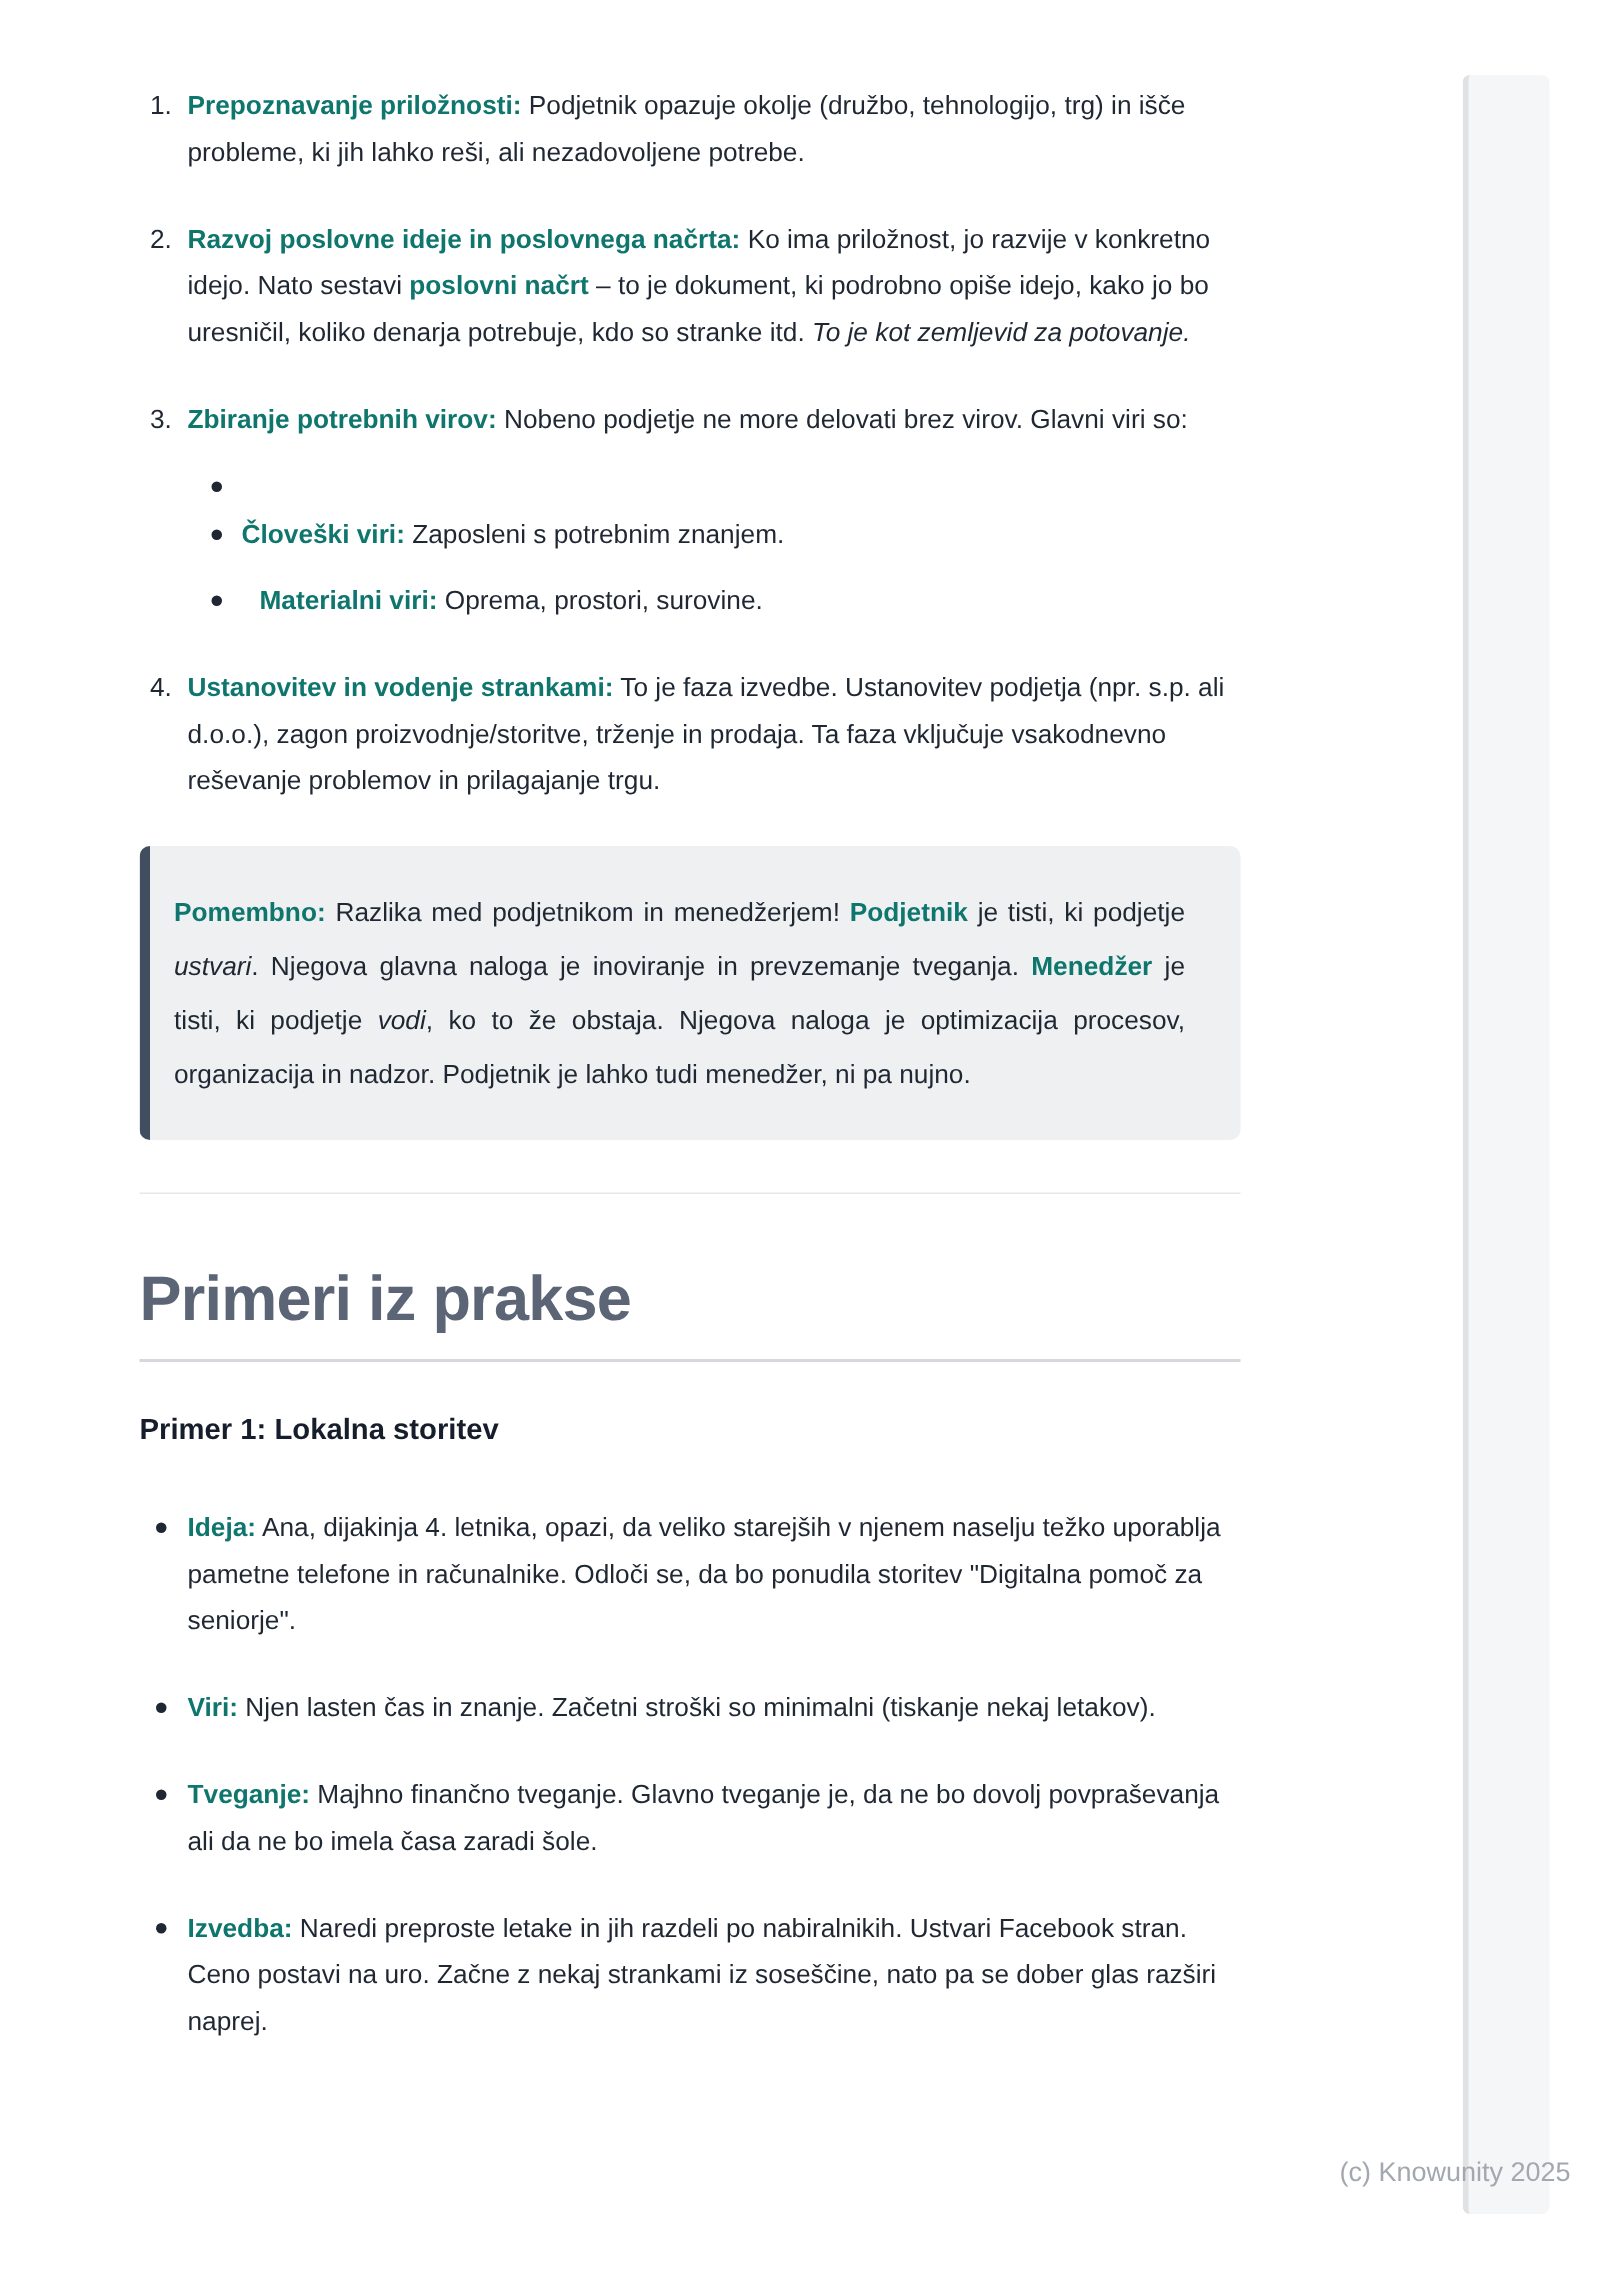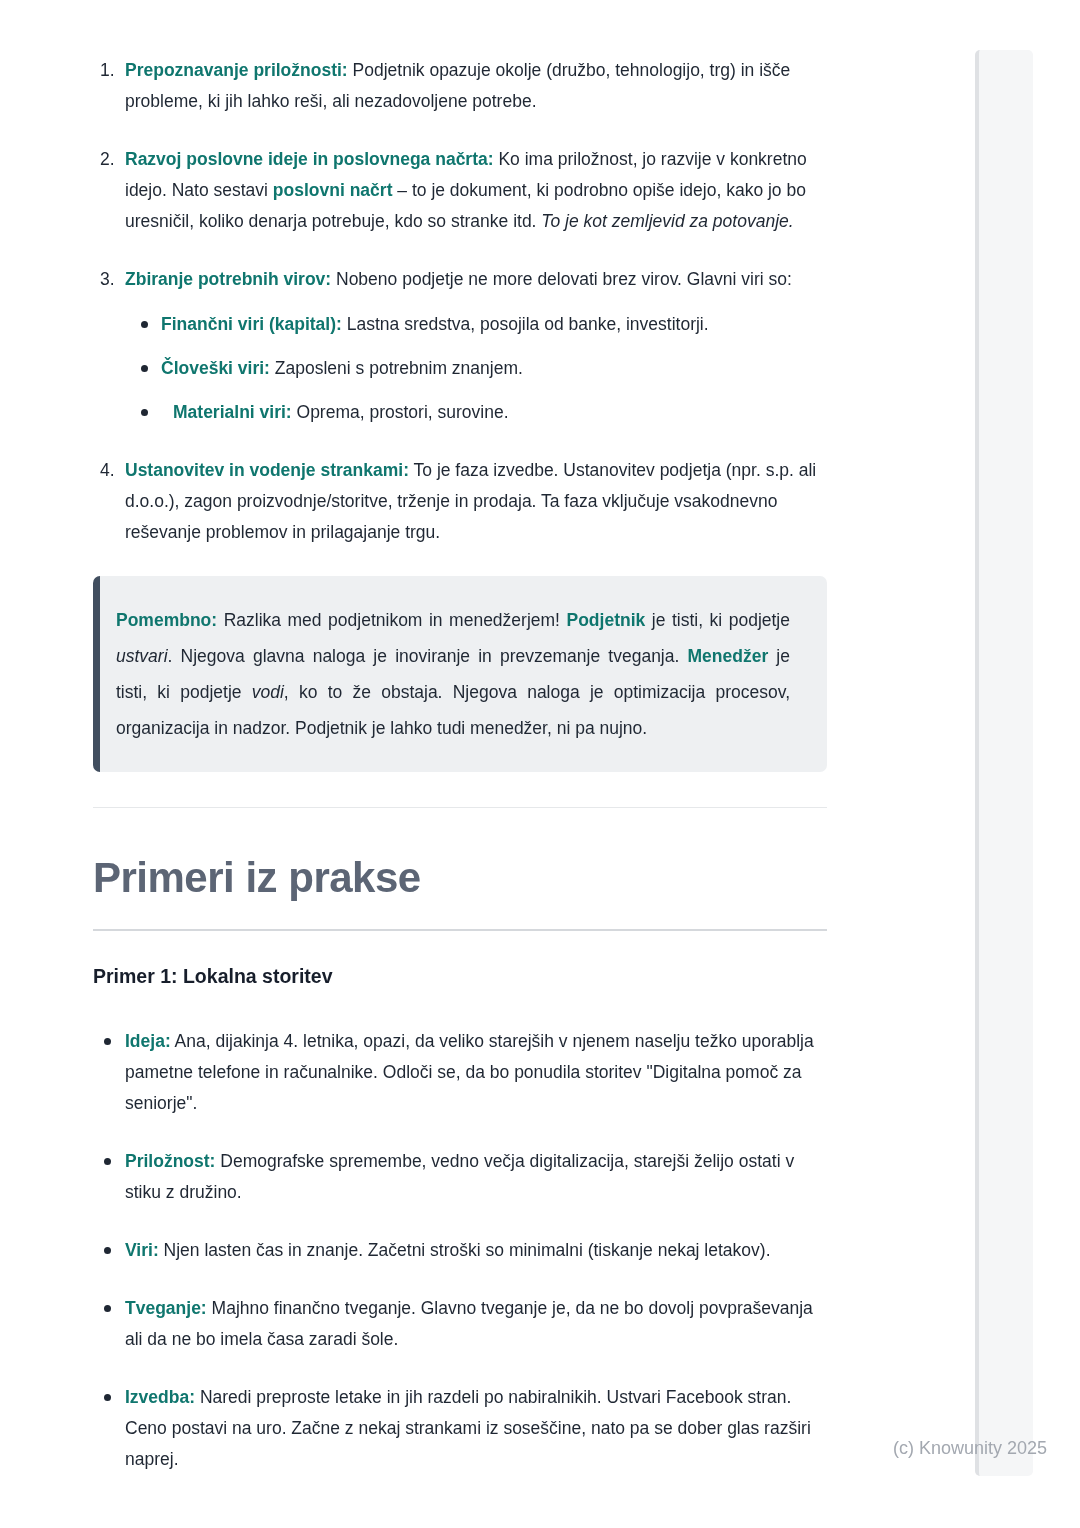--- a/index.html
+++ b/index.html
@@ -47,21 +47,21 @@
   .callout .rich { line-height: 36px; text-align: justify; }
 
   hr.divider {
     border: none; border-top: 1px solid #e6e8ea; height: 0;
   }
 
   h1.section-title {
     margin-top: 46px;
     font-size: 42px; font-weight: 700; color: #5c6575;
     letter-spacing: -0.5px;
-    padding-bottom: 27px;
+    padding-bottom: 16px;
     border-bottom: 2px solid #d5d8dc;
   }
   h3.example-title {
     margin-top: 34px;
     font-size: 19.5px; font-weight: 700; color: #171e2b;
   }
 
   
   ul.bullets { list-style: none; margin-top: 38px; }
   ul.bullets > li { display: flex; margin-bottom: 27px; }
@@ -102,21 +102,20 @@
         <p class="rich"><span class="b">Razvoj poslovne ideje in poslovnega načrta:</span><span> Ko ima priložnost, jo razvije v konkretno idejo. Nato sestavi </span><span class="b">poslovni načrt</span><span> – to je dokument, ki podrobno opiše idejo, kako jo bo uresničil, koliko denarja potrebuje, kdo so stranke itd. </span><span class="i">To je kot zemljevid za potovanje.</span></p>
       </div>
     </li>
     <li>
       <span class="num">3.</span>
       <div class="step-body">
         <p class="rich"><span class="b">Zbiranje potrebnih virov:</span><span> Nobeno podjetje ne more delovati brez virov. Glavni viri so:</span></p>
         <ul class="subs">
           <li>
             <span class="dot"></span>
-            <p class="rich"><span class="b">Finančni viri (kapital):</span><span> Lastna sredstva, posojila od banke, investitorji.</span></p>
           </li>
           <li>
             <span class="dot"></span>
             <p class="rich"><span class="b">Človeški viri:</span><span> Zaposleni s potrebnim znanjem.</span></p>
           </li>
           <li>
             <span class="dot"></span>
             <p class="rich"><span class="b">Materialni viri:</span><span> Oprema, prostori, surovine.</span></p>
           </li>
         </ul>
@@ -140,24 +139,20 @@
 
   <h3 class="example-title">Primer 1: Lokalna storitev</h3>
 
   <ul class="bullets">
     <li>
       <span class="dot"></span>
       <p class="rich"><span class="b">Ideja:</span><span> Ana, dijakinja 4. letnika, opazi, da veliko starejših v njenem naselju težko uporablja pametne telefone in računalnike. Odloči se, da bo ponudila storitev "Digitalna pomoč za seniorje".</span></p>
     </li>
     <li>
       <span class="dot"></span>
-      <p class="rich"><span class="b">Priložnost:</span><span> Demografske spremembe, vedno večja digitalizacija, starejši želijo ostati v stiku z družino.</span></p>
-    </li>
-    <li>
-      <span class="dot"></span>
       <p class="rich"><span class="b">Viri:</span><span> Njen lasten čas in znanje. Začetni stroški so minimalni (tiskanje nekaj letakov).</span></p>
     </li>
     <li>
       <span class="dot"></span>
       <p class="rich"><span class="b">Tveganje:</span><span> Majhno finančno tveganje. Glavno tveganje je, da ne bo dovolj povpraševanja ali da ne bo imela časa zaradi šole.</span></p>
     </li>
     <li>
       <span class="dot"></span>
       <p class="rich"><span class="b">Izvedba:</span><span> Naredi preproste letake in jih razdeli po nabiralnikih. Ustvari Facebook stran. Ceno postavi na uro. Začne z nekaj strankami iz soseščine, nato pa se dober glas razširi naprej.</span></p>
     </li>

